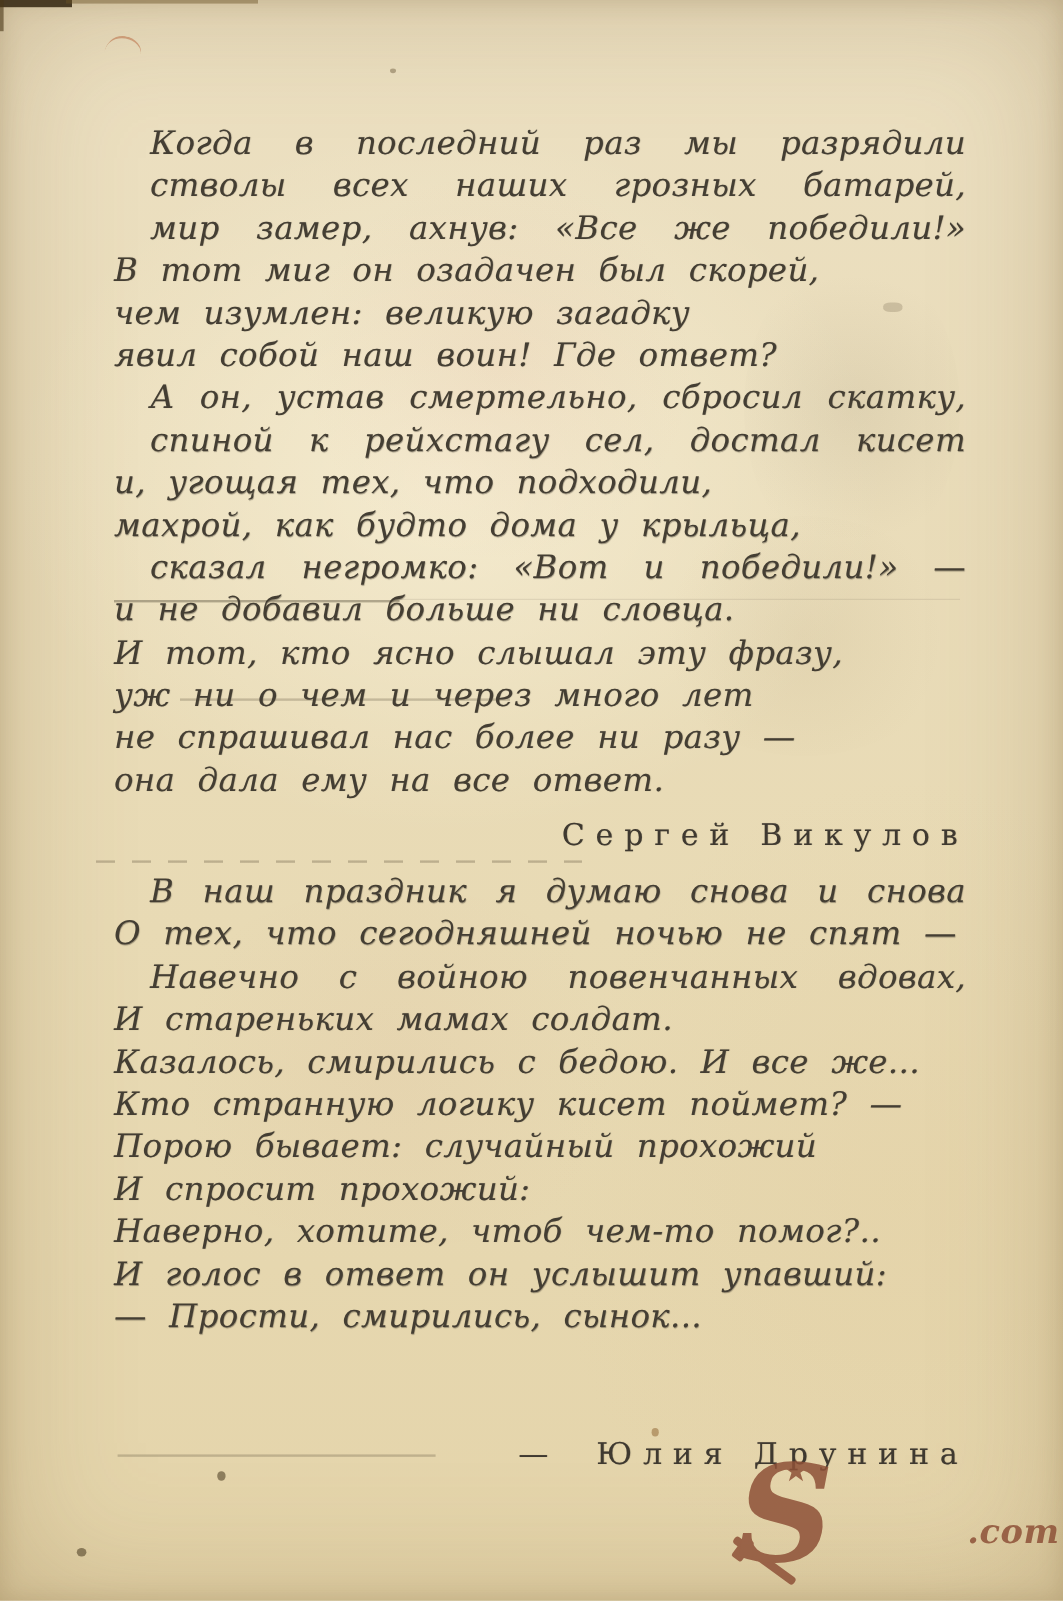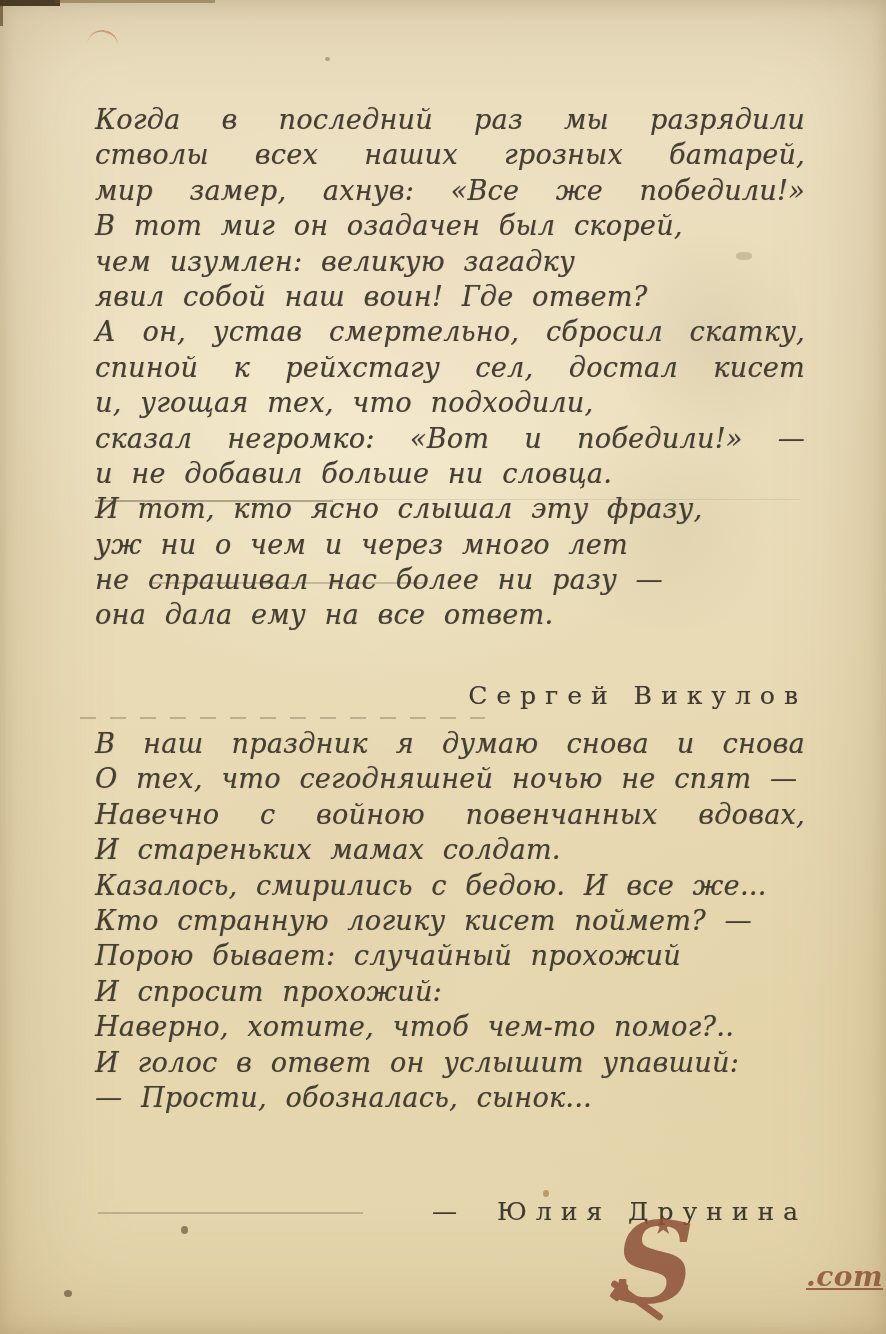--- a/index.html
+++ b/index.html
@@ -45,34 +45,34 @@
   #poem-2{top:726px;}
   .poem-line{
     height:35.4px;
     font:italic 27px/35.4px "DejaVu Serif",serif;
     color:#443e33;
     word-spacing:.36em;
     letter-spacing:.3px;
     text-shadow:.4px .4px .7px rgba(64,58,46,.45);
     white-space:nowrap;
   }
-  .poem-line.just{white-space:normal;text-align:justify;text-align-last:justify;}
+  .poem-line.just{white-space:normal;text-align:justify;text-align-last:justify;margin-left:30px;}
 
   .attribution{position:absolute;left:95px;width:712px;text-align:right;
     font:25px "DejaVu Serif",serif;color:#3f3930;letter-spacing:9px;
     text-shadow:.4px .4px .6px rgba(60,54,42,.4);}
   #attribution-1{top:681px;}
   #attribution-2{top:1197px;}
   .author-dash{display:inline-block;margin-right:40px;letter-spacing:0;}
 
   .watermark{position:absolute;left:600px;top:1213px;width:286px;height:121px;opacity:.85;}
   .wm-star{position:absolute;left:52px;top:0px;font-size:25px;line-height:1;}
   .wm-s{position:absolute;left:14px;top:-6px;font:italic 700 112px/1 "DejaVu Serif",serif;}
   .wm-name{position:absolute;left:90px;top:26px;font:italic 48px/1 "DejaVu Serif",serif;}
-  .wm-com{position:absolute;left:206px;top:50px;font:italic 700 28px/1 "DejaVu Serif",serif;letter-spacing:.5px;text-decoration:underline;}
+  .wm-com{position:absolute;left:206px;top:50px;font:italic 700 28px/1 "DejaVu Serif",serif;letter-spacing:.5px;}
   .wm-hammer-handle{position:absolute;left:6px;top:84px;width:62px;height:7px;
     background:currentColor;border-radius:3px;transform:rotate(36deg);}
   .wm-hammer-head{position:absolute;left:14px;top:68px;width:10px;height:20px;
     background:currentColor;border-radius:2px;transform:rotate(36deg);}
 </style>
 </head>
 <body>
 
 <div class="vignette"></div>
 <div class="edge-top"></div>
@@ -99,20 +99,21 @@
 <div id="poem-1" class="poem">
     <div class="poem-line just">Когда в последний раз мы разрядили</div>
     <div class="poem-line just">стволы всех наших грозных батарей,</div>
     <div class="poem-line just">мир замер, ахнув: «Все же победили!»</div>
     <div class="poem-line">В тот миг он озадачен был скорей,</div>
     <div class="poem-line">чем изумлен: великую загадку</div>
     <div class="poem-line">явил собой наш воин! Где ответ?</div>
     <div class="poem-line just">А он, устав смертельно, сбросил скатку,</div>
     <div class="poem-line just">спиной к рейхстагу сел, достал кисет</div>
     <div class="poem-line">и, угощая тех, что подходили,</div>
+    <div class="poem-line">махрой, как будто дома у крыльца,</div>
     <div class="poem-line just">сказал негромко: «Вот и победили!» —</div>
     <div class="poem-line">и не добавил больше ни словца.</div>
     <div class="poem-line">И тот, кто ясно слышал эту фразу,</div>
     <div class="poem-line">уж ни о чем и через много лет</div>
     <div class="poem-line">не спрашивал нас более ни разу —</div>
     <div class="poem-line">она дала ему на все ответ.</div>
   </div>
 
 <div id="attribution-1" class="attribution">
   <span>Сергей Викулов</span>
@@ -122,21 +123,21 @@
     <div class="poem-line just">В наш праздник я думаю снова и снова</div>
     <div class="poem-line">О тех, что сегодняшней ночью не спят —</div>
     <div class="poem-line just">Навечно с войною повенчанных вдовах,</div>
     <div class="poem-line">И стареньких мамах солдат.</div>
     <div class="poem-line">Казалось, смирились с бедою. И все же...</div>
     <div class="poem-line">Кто странную логику кисет поймет? —</div>
     <div class="poem-line">Порою бывает: случайный прохожий</div>
     <div class="poem-line">И спросит прохожий:</div>
     <div class="poem-line">Наверно, хотите, чтоб чем-то помог?..</div>
     <div class="poem-line">И голос в ответ он услышит упавший:</div>
-    <div class="poem-line">— Прости, обозналась, сынок...</div>
+    <div class="poem-line">— Прости, смирились, сынок...</div>
   </div>
 
 <div id="attribution-2" class="attribution">
   <span class="author-dash">—</span><span>Юлия Друнина</span>
 </div>
 
 <div class="watermark" style="color: rgb(142, 81, 56);">
   <span class="wm-star">★</span>
   <span class="wm-hammer-handle"></span>
   <span class="wm-hammer-head"></span>

